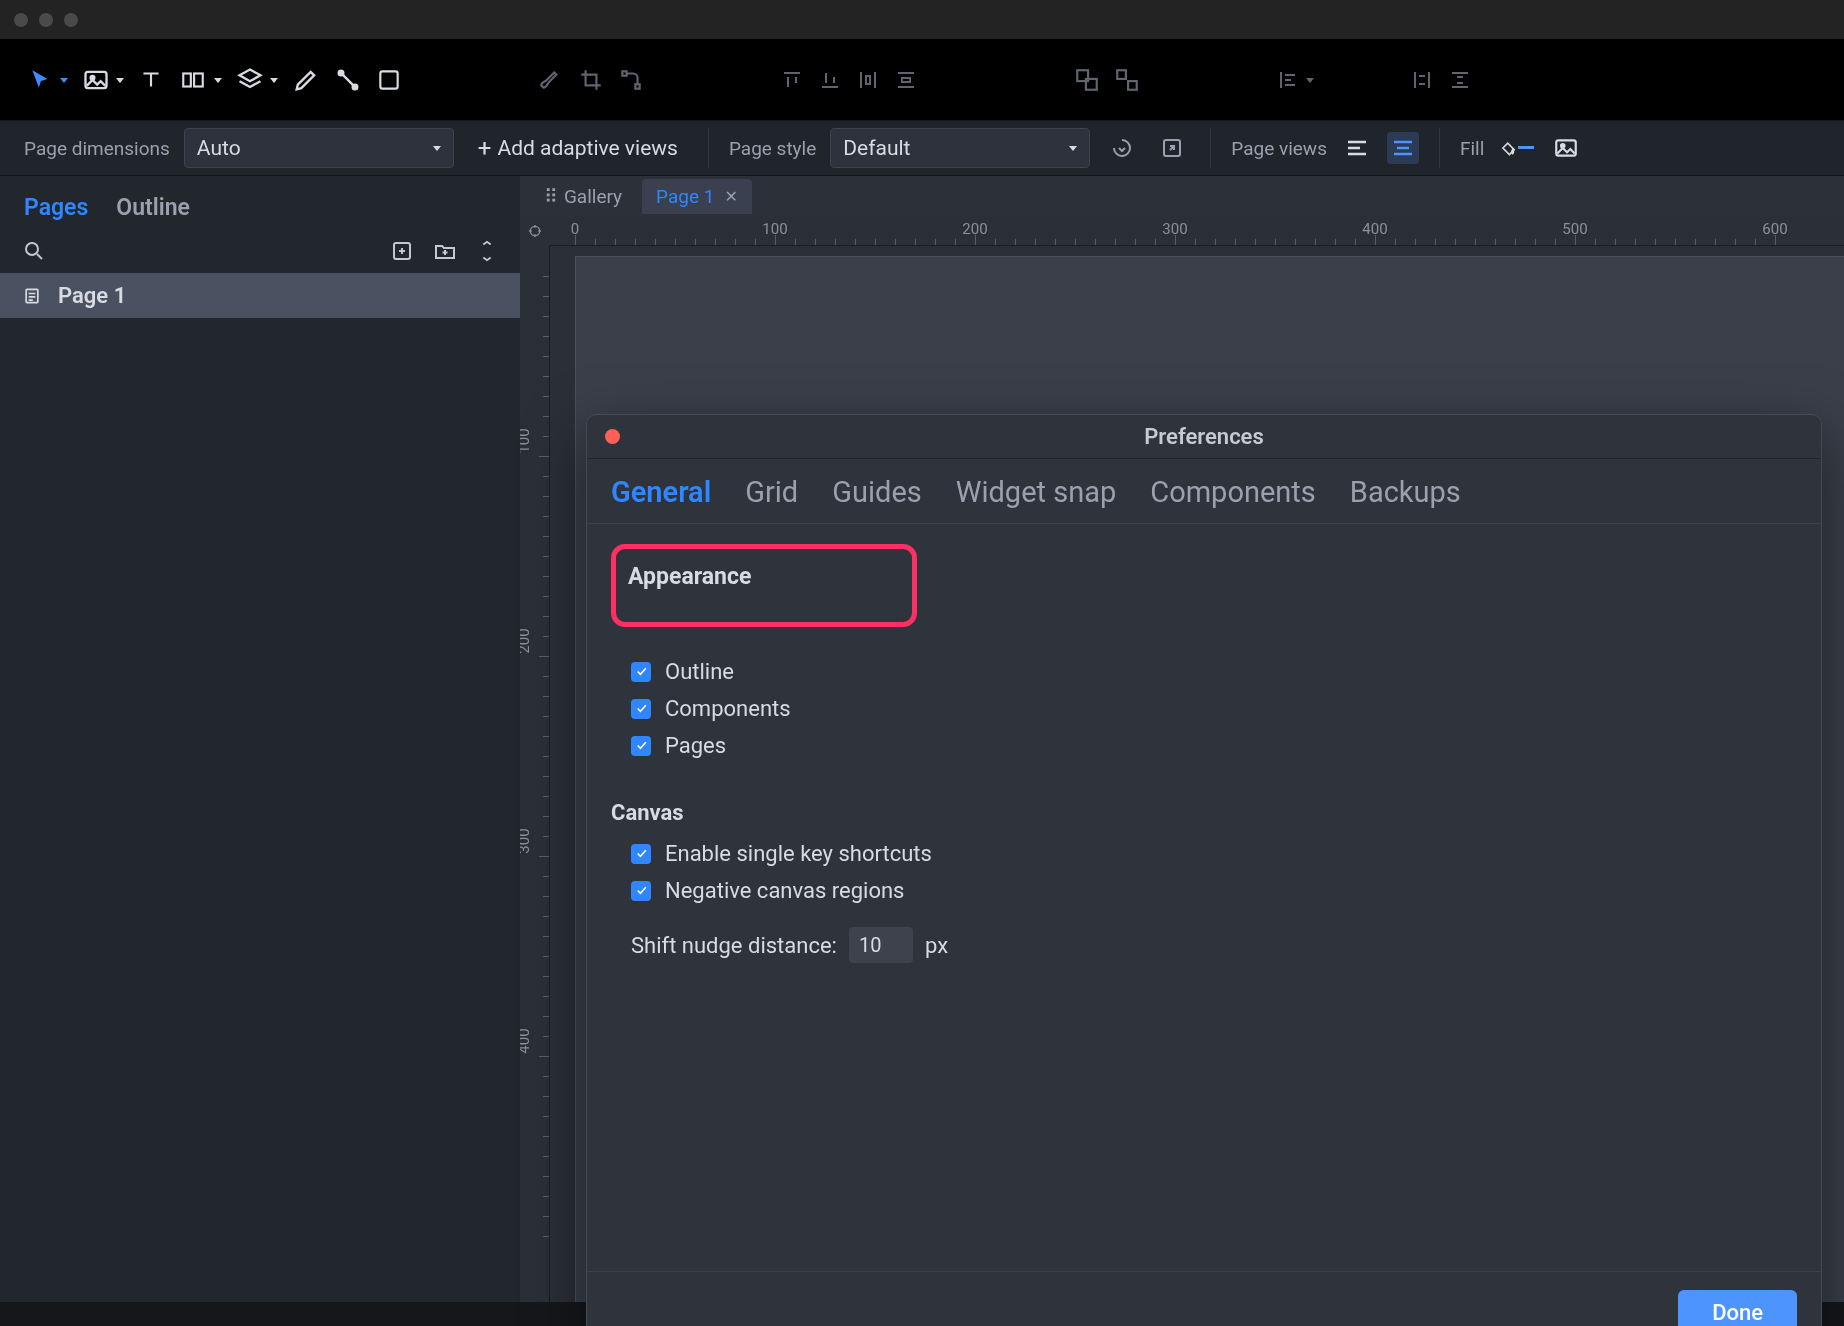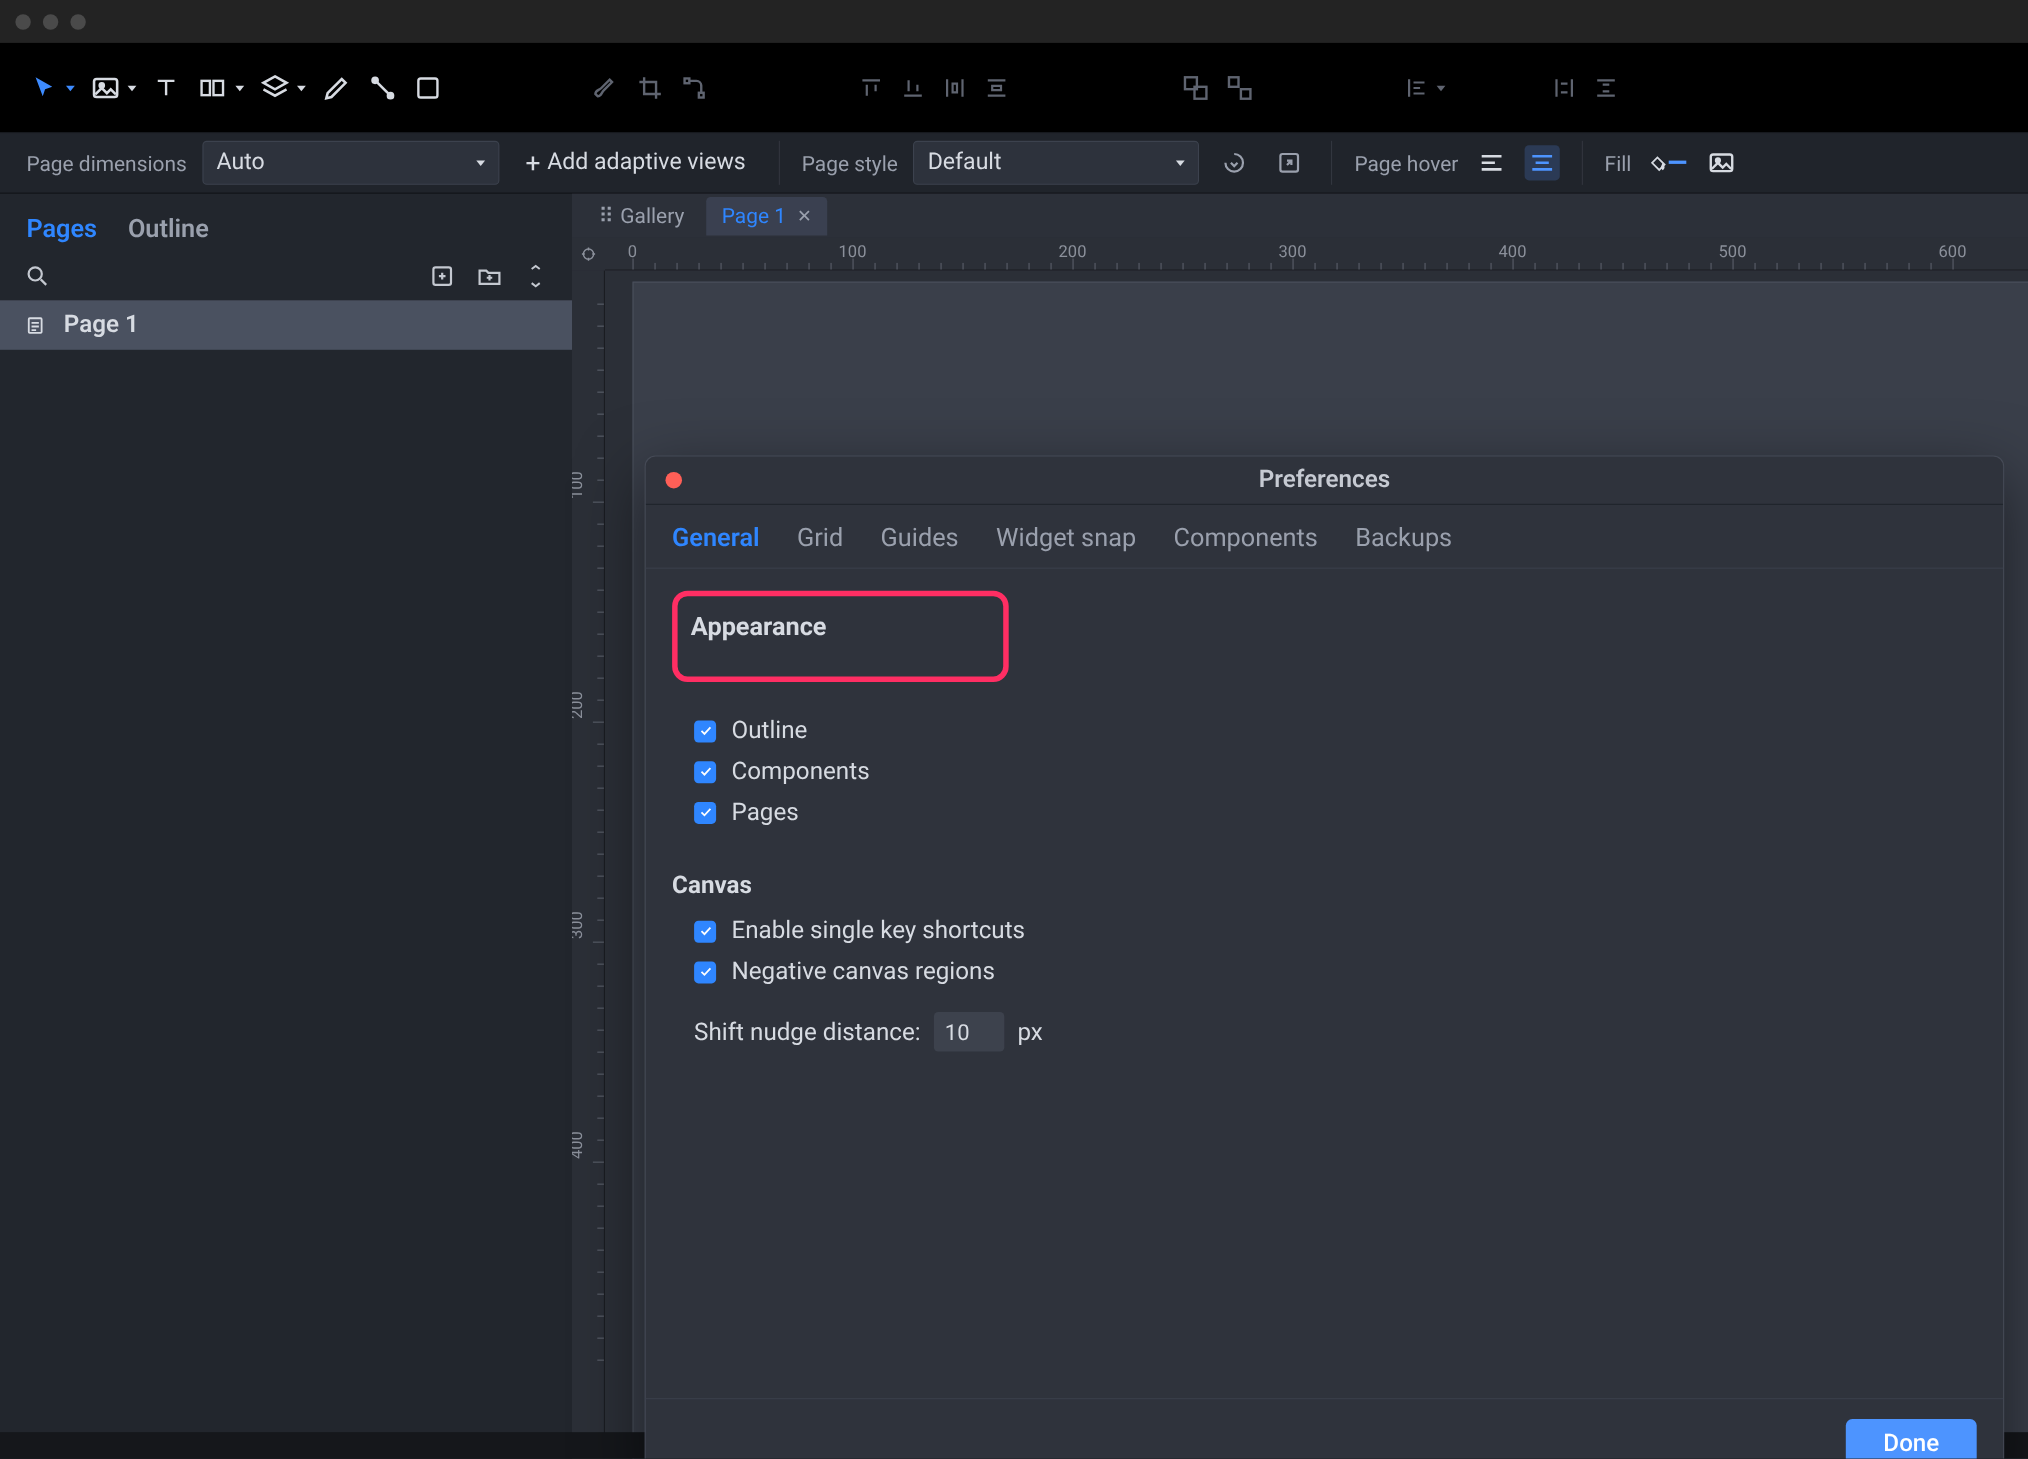--- a/index.html
+++ b/index.html
@@ -72,21 +72,21 @@
   .tick-v{position:absolute;right:0;height:1px;width:6px;background:#5a5f6a;}
   .tick-v.major{width:10px;}
   .canvas{position:absolute;left:30px;top:70px;right:0;bottom:0;background:#2b2f37;}
   .page-rect{position:absolute;left:25px;top:10px;width:2000px;height:1200px;background:#3a3f4a;border:1px solid #4a505c;}
   
   .prefs{position:absolute;left:586px;top:374px;width:1236px;height:940px;background:#2f333c;border:1px solid #454a56;border-radius:10px;box-shadow:0 20px 60px rgba(0,0,0,0.5);display:flex;flex-direction:column;overflow:hidden;}
   .prefs-titlebar{height:44px;display:flex;align-items:center;position:relative;border-bottom:1px solid #20242b;}
   .prefs-close{width:15px;height:15px;border-radius:50%;background:#ff5f57;margin-left:18px;}
   .prefs-title{position:absolute;left:50%;transform:translateX(-50%);font-size:22px;font-weight:600;color:#c6cad2;}
   .prefs-tabs{display:flex;gap:34px;padding:16px 24px 14px 24px;border-bottom:1px solid #3a3f4a;}
-  .prefs-tab{font-size:23px;color:var(--text-dim);}
+  .prefs-tab{font-size:29px;color:var(--text-dim);}
   .prefs-tab.active{color:var(--accent);font-weight:600;}
   .prefs-body{flex:1;padding:20px 24px;overflow:auto;}
   .appearance-box{border:5px solid var(--highlight);border-radius:14px;padding:14px 12px 18px 12px;width:306px;margin-bottom:26px;}
   .section-title{font-size:23px;font-weight:700;margin-bottom:14px;}
   .dd{display:flex;align-items:center;justify-content:space-between;border:1px solid #5a8fe6;background:#2c3039;border-radius:5px;padding:8px 14px;font-size:21px;width:274px;}
   .sub-title{font-size:22px;font-weight:700;margin:14px 0 10px 0;}
   .check-row{display:flex;align-items:center;gap:14px;padding:6px 0 6px 20px;font-size:22px;}
   .chk{width:20px;height:20px;border-radius:4px;background:var(--blue-bg);display:flex;align-items:center;justify-content:center;flex-shrink:0;}
   .chk svg{stroke:white;stroke-width:3;fill:none;}
   .nudge-row{display:flex;align-items:center;gap:12px;padding:18px 0 0 20px;font-size:22px;}
@@ -266,21 +266,21 @@
           <path d="M9 12l3 3 3-3"></path>
         </svg>
     </div>
     <div class="icon-btn">
       <svg width="24" height="24" viewBox="0 0 24 24" stroke="currentColor" fill="none" stroke-width="2">
           <rect x="4" y="4" width="16" height="16" rx="2"></rect>
           <path d="M14 10l-4 4M14 14v-4h-4"></path>
         </svg>
     </div>
     <div class="vdiv"></div>
-    <span class="label">Page hover</span>
+    <span class="label">Page views</span>
     <div class="align-btn">
       <svg width="26" height="20" viewBox="0 0 24 20" stroke="#d7dbe2" stroke-width="2.4">
           <path d="M3 4h18M3 10h12M3 16h18"></path>
         </svg>
     </div>
     <div class="align-btn active">
       <svg width="26" height="20" viewBox="0 0 24 20" stroke="#4d94ff" stroke-width="2.4">
           <path d="M3 4h18M6 10h12M3 16h18"></path>
         </svg>
     </div>

